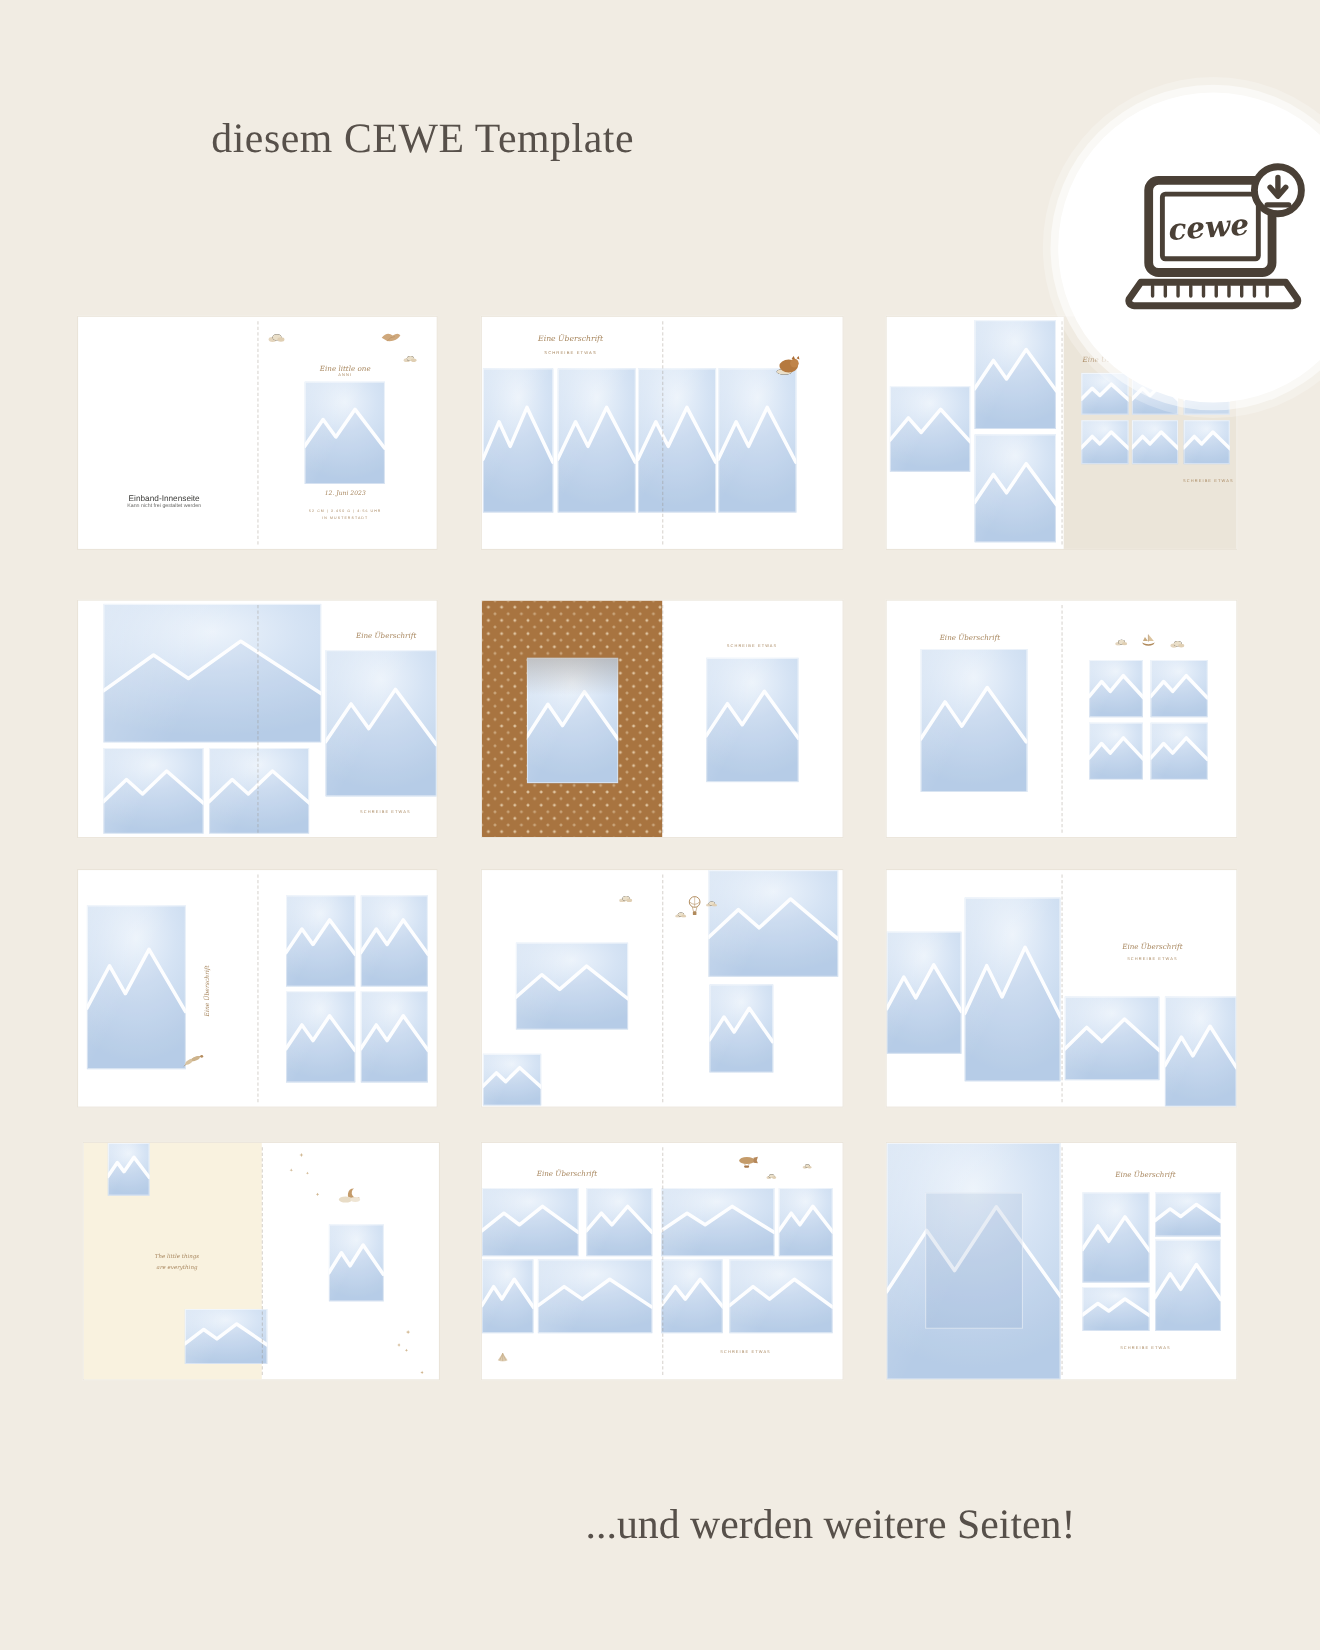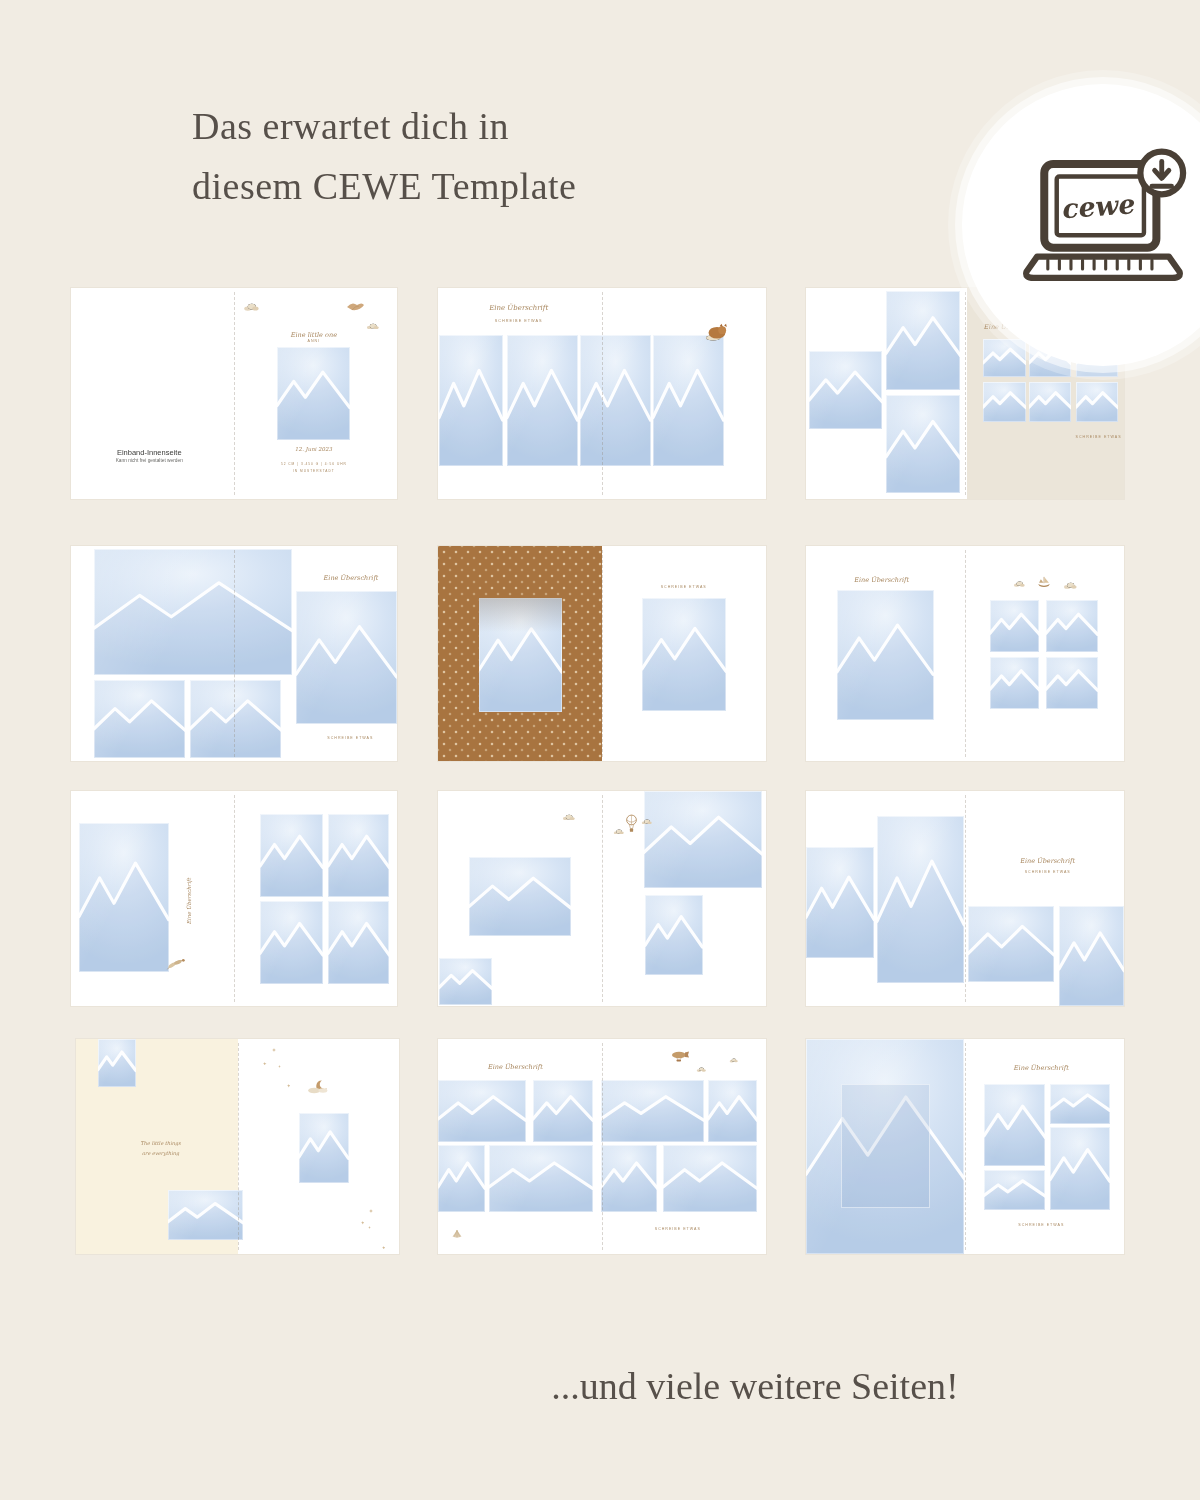--- a/index.html
+++ b/index.html
@@ -49,21 +49,20 @@
         letter-spacing:1px;color:#a8875f;}
   .dark{font-family:"Liberation Sans",sans-serif;color:#3c3c3a;}
   .deco{position:absolute;line-height:0;z-index:5;}
   .deco svg{width:100%;height:auto;display:block;}
   .vert{transform:rotate(-90deg);transform-origin:0 0;}
 </style>
 </head>
 <body>
 
 <div class="title">
-  <div>Das erwartet dich in</div>
   <div>diesem CEWE Template</div>
 </div>
 
 <div class="badge">
   <div class="disc"></div>
   <svg width="178" height="150" viewBox="0 -10 200 155">
     <g fill="none" stroke="#4a4036" stroke-linecap="round" stroke-linejoin="round">
       <rect x="34" y="8" width="126" height="94" rx="10" stroke-width="9"></rect>
       <rect x="48" y="22" width="98" height="66" rx="3" stroke-width="5"></rect>
       <path d="M26,112 L174,112 L186,129 Q188,136 178,136 L22,136 Q12,136 14,129 Z" stroke-width="7"></path>
@@ -701,13 +700,13 @@
   <i class="ph" style="left:76.8%;top:40.7%;width:18.8%;height:38.9%">
       <svg class="mtn" viewBox="0 0 100 100" preserveAspectRatio="none">
         <path d="M0,63 L23,37 L39,54 L63,27 L100,65 L100,100 L0,100 Z" fill="rgba(140,170,212,0.14)"></path>
         <path d="M0,63 L23,37 L39,54 L63,27 L100,65" fill="none" stroke="rgba(255,255,255,0.95)" stroke-width="3.2" vector-effect="non-scaling-stroke" stroke-linejoin="round" stroke-linecap="round"></path>
       </svg>
       <u class="sheen" style="position:absolute"></u>
     </i>
   <div class="txt caps ctr" style="left:74%;top:85.8%;font-size:3.6px">Schreibe etwas</div>
 </div>
 
-<div class="footer">...und viele weitere Seiten!</div>
+<div class="footer">...und werden weitere Seiten!</div>
 
 </body></html>

